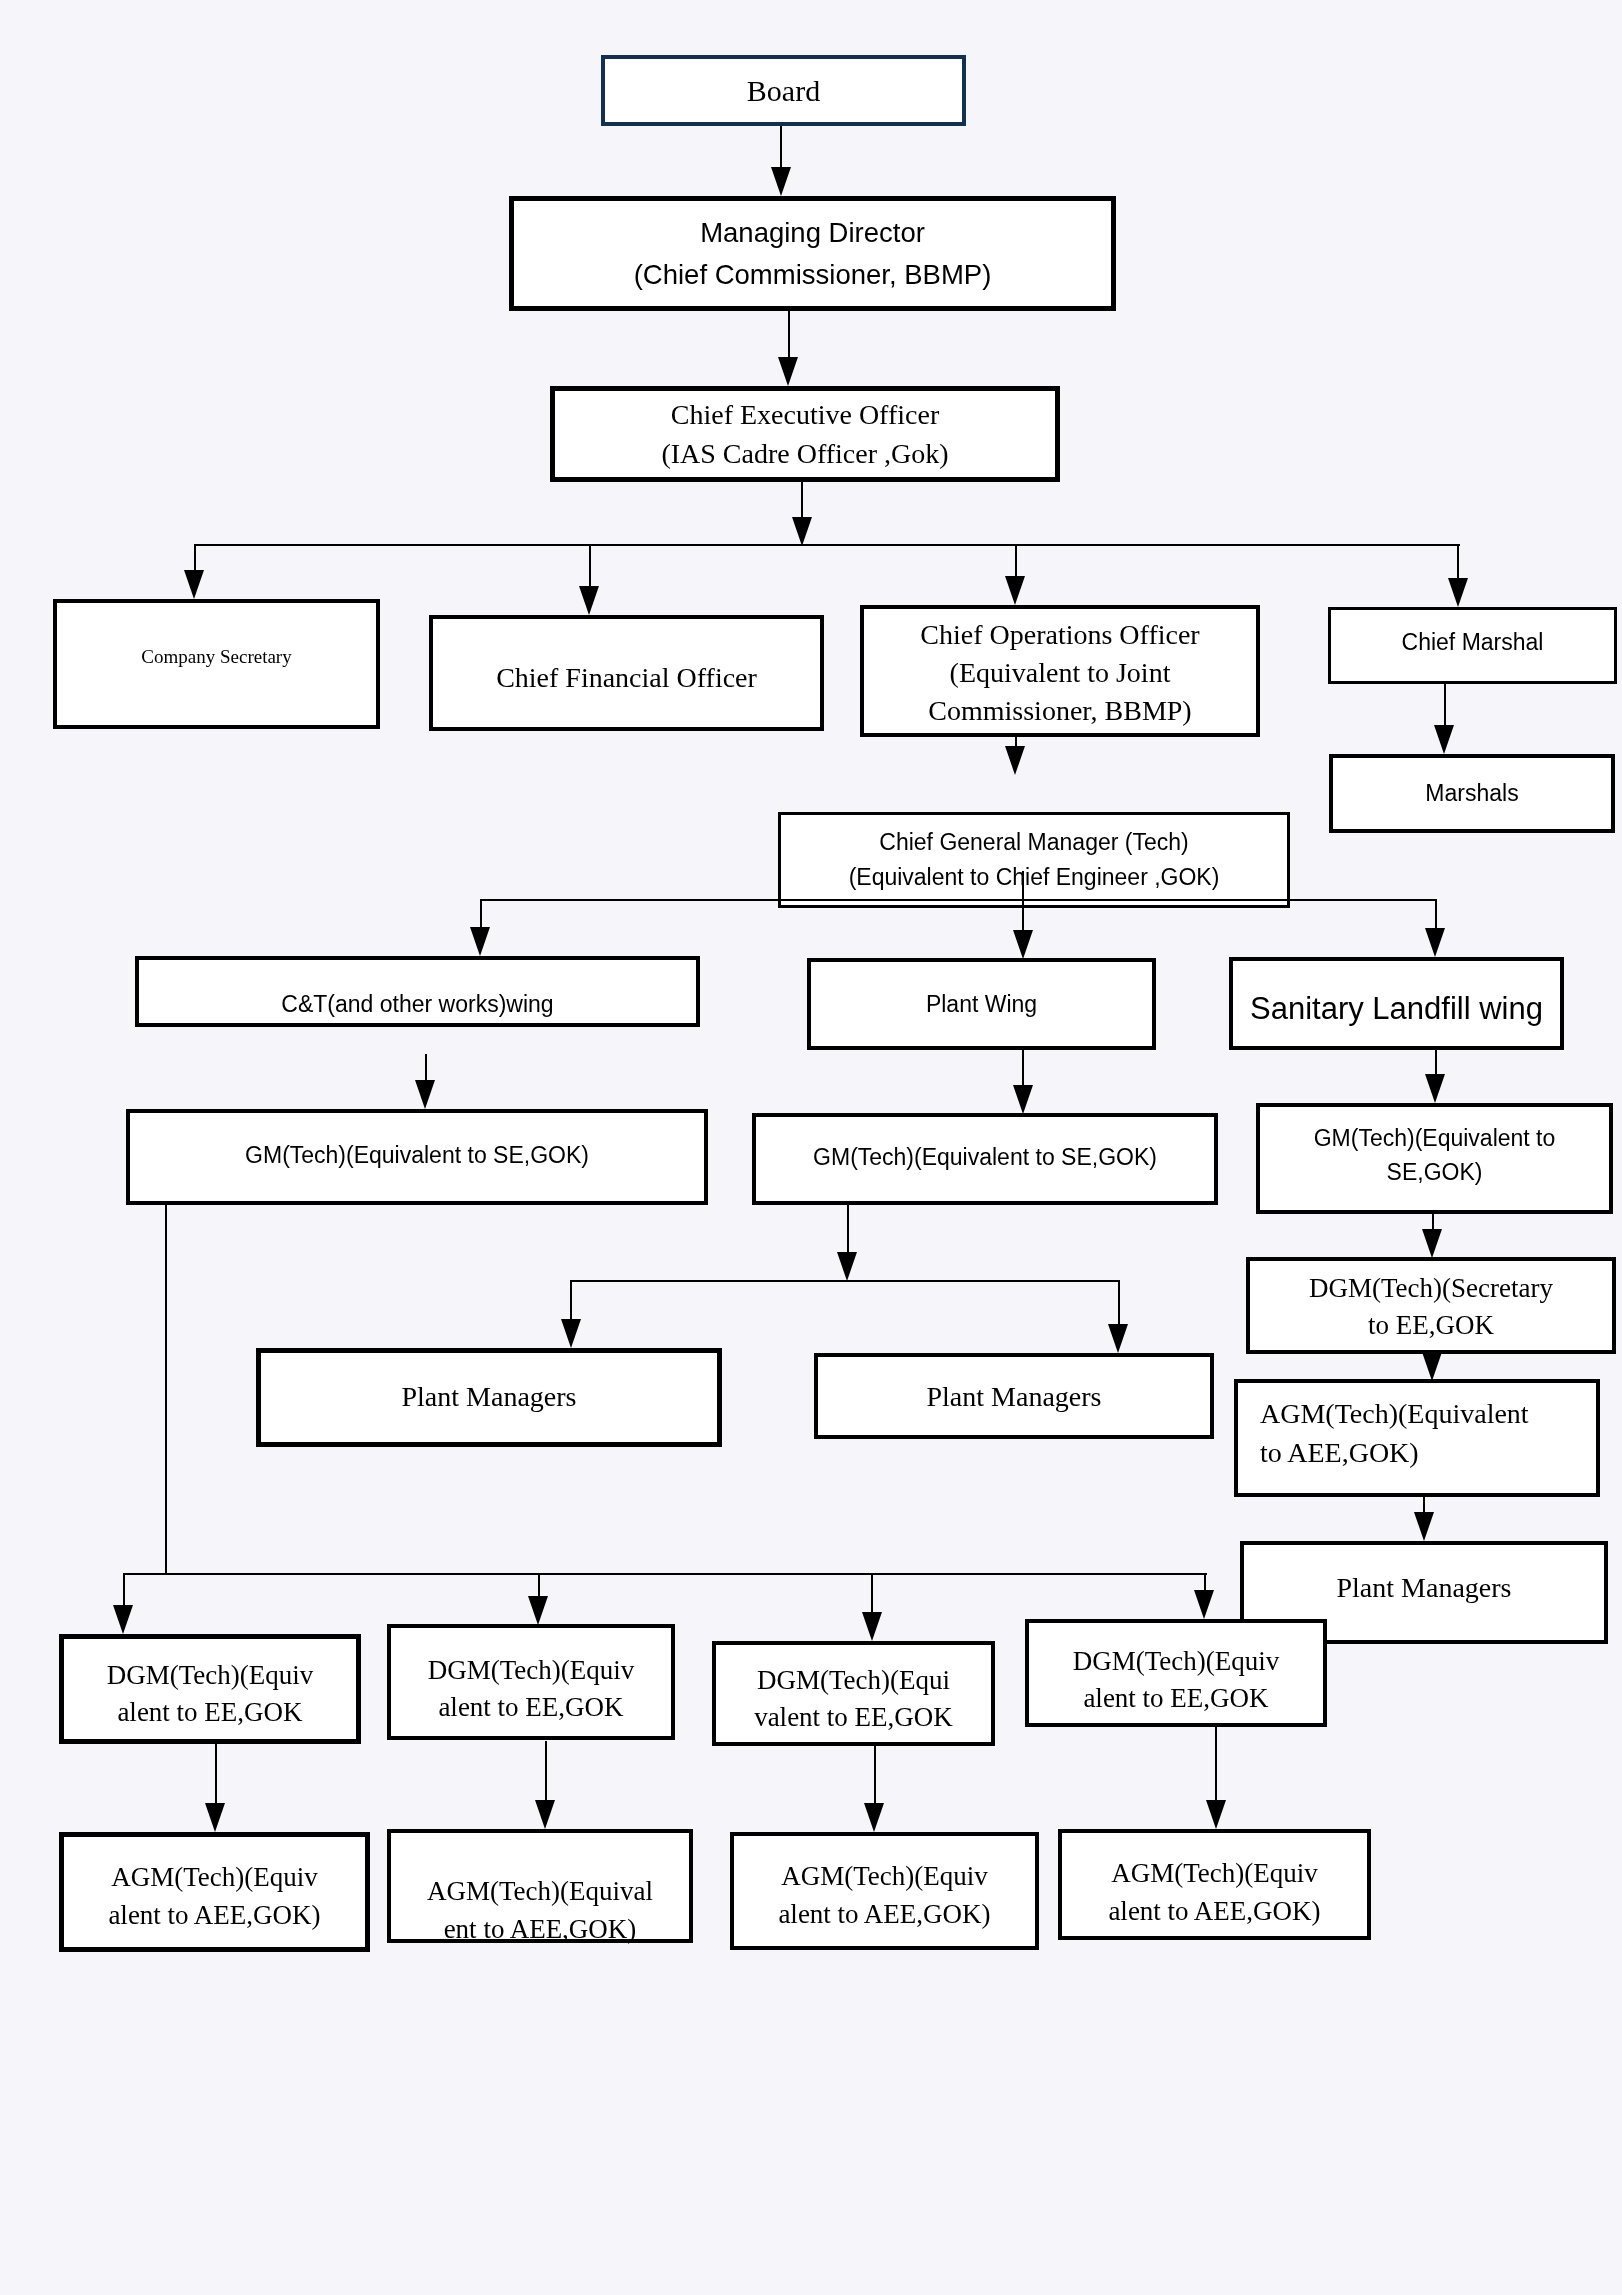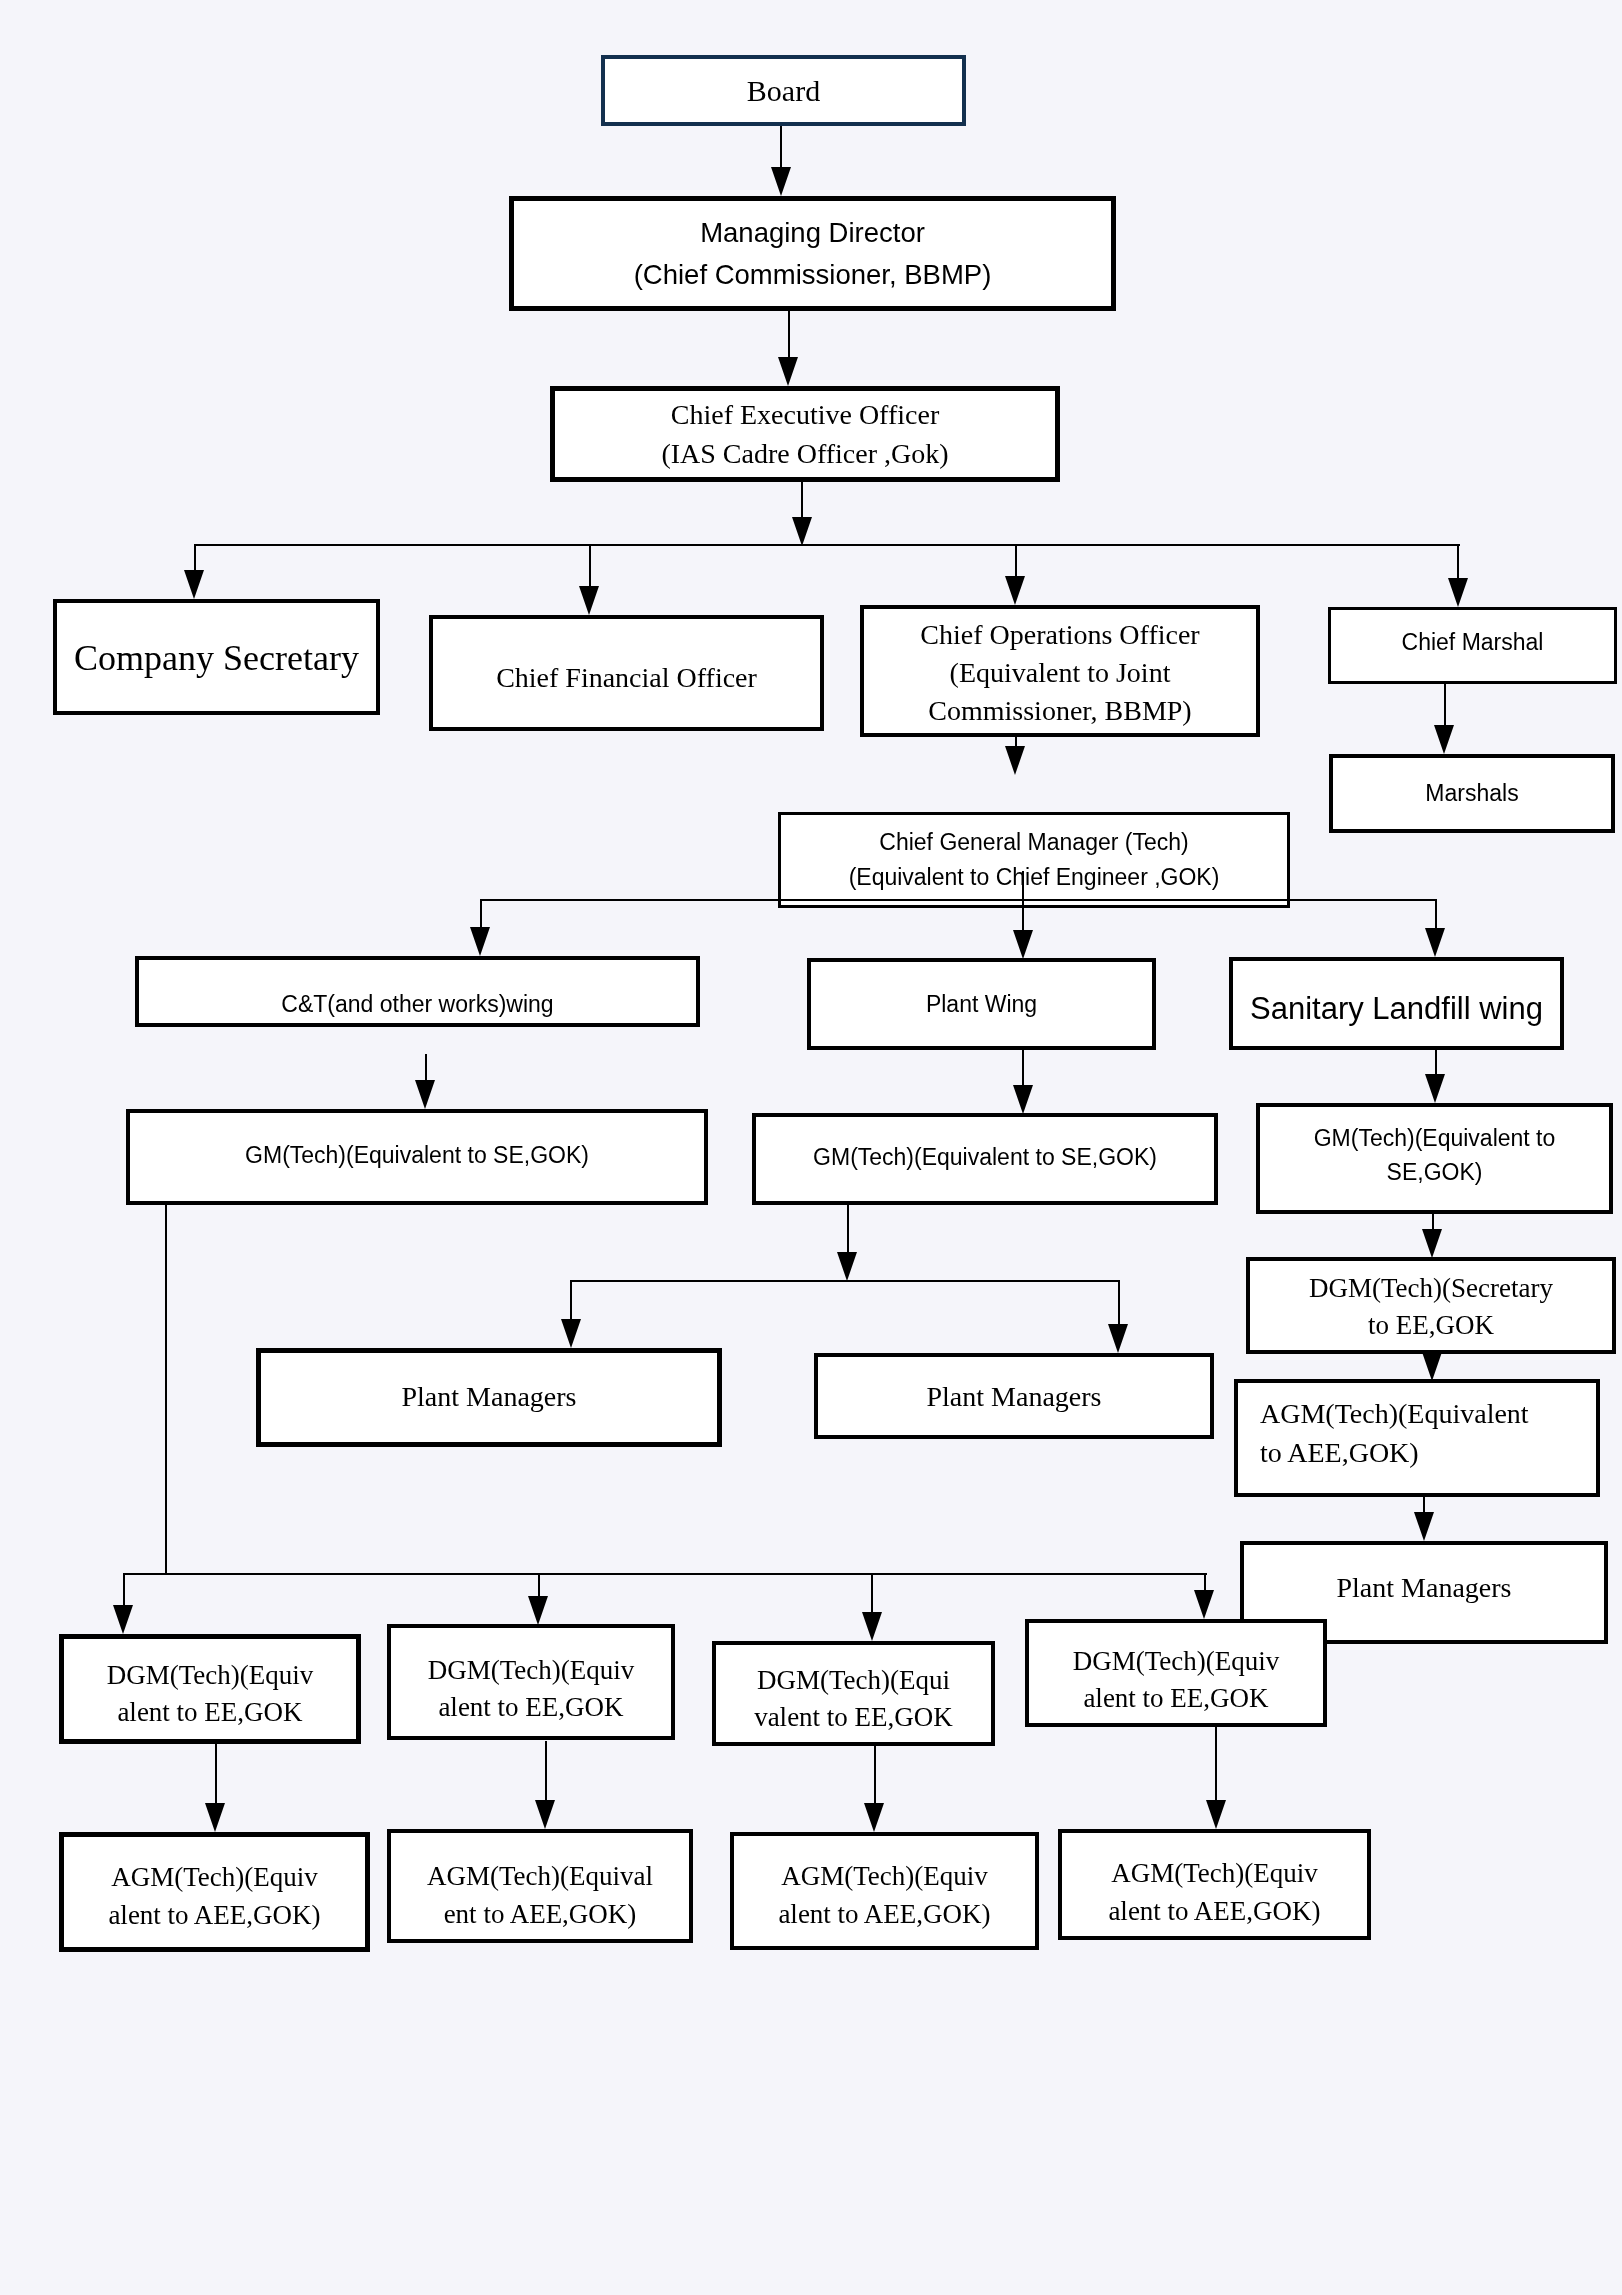--- a/index.html
+++ b/index.html
@@ -25,21 +25,21 @@
   .vl{position:absolute;width:2px;background:#000;}
   .hl{position:absolute;height:2px;background:#000;}
   .ar{position:absolute;width:0;height:0;
       border-left:10.5px solid transparent;
       border-right:10.5px solid transparent;
       border-top:29px solid #000;}
   
   .n-board{left:601px;top:55px;width:365px;height:71px;border:4.6px solid #13304E;justify-content:center;font-size:30px;}
   .n-md{left:509px;top:196px;width:607px;height:115px;border-width:5.2px;justify-content:center;font-size:27.5px;line-height:42px;}
   .n-ceo{left:550px;top:386px;width:510px;height:96px;border-width:5.2px;justify-content:center;font-size:28px;line-height:39px;}
-  .n-cs{left:53px;top:599px;width:327px;height:116px;font-size:36px;padding-top:33px;}
+  .n-cs{left:53px;top:599px;width:327px;height:130px;font-size:19px;padding-top:42px;}
   .n-cfo{left:429px;top:615px;width:395px;height:116px;font-size:28px;padding-top:41px;}
   .n-coo{left:860px;top:605px;width:400px;height:132px;font-size:28px;line-height:38px;padding-top:6.5px;overflow:hidden;}
   .n-cm{left:1328px;top:607px;width:289px;height:77px;border-width:3.9px;font-size:23px;padding-top:18.3px;}
   .n-marshals{left:1329px;top:754px;width:286px;height:79px;font-size:23px;padding-top:21px;}
   .n-cgm{left:778px;top:812px;width:512px;height:96px;border-width:3.9px;justify-content:center;font-size:23px;line-height:35px;}
   .n-ctwing{left:135px;top:956px;width:565px;height:71px;font-size:23px;padding-top:30px;}
   .n-plantwing{left:807px;top:958px;width:349px;height:92px;font-size:23px;padding-top:27.5px;align-items:center;}
   .n-sanwing{left:1229px;top:957px;width:335px;height:93px;font-size:31px;padding-top:29px;}
   .n-gmct{left:126px;top:1109px;width:582px;height:96px;font-size:23px;padding-top:27.5px;}
   .n-gmplant{left:752px;top:1113px;width:466px;height:92px;font-size:23px;padding-top:26px;}
@@ -47,21 +47,21 @@
   .n-dgmsan{left:1246px;top:1257px;width:370px;height:97px;font-size:27px;line-height:37px;padding-top:9.2px;}
   .n-agmsan{left:1234px;top:1379px;width:366px;height:118px;font-size:28px;line-height:39px;padding-top:10.5px;align-items:flex-start;text-align:left;padding-left:22px;box-sizing:border-box;}
   .n-pmsan{left:1240px;top:1541px;width:368px;height:103px;font-size:28px;padding-top:25px;}
   .n-pmleft{left:256px;top:1348px;width:466px;height:99px;border-width:5.2px;font-size:28px;padding-top:26px;}
   .n-pmmid{left:814px;top:1353px;width:400px;height:86px;font-size:28px;padding-top:22px;}
   .n-dgm1{left:59px;top:1634px;width:302px;height:110px;border-width:5.2px;font-size:27px;line-height:37px;padding-top:18.3px;}
   .n-dgm2{left:387px;top:1624px;width:288px;height:116px;font-size:27px;line-height:37px;padding-top:23.6px;}
   .n-dgm3{left:712px;top:1641px;width:283px;height:105px;font-size:27px;line-height:37px;padding-top:17px;}
   .n-dgm4{left:1025px;top:1619px;width:302px;height:108px;font-size:27px;line-height:37px;padding-top:19.6px;}
   .n-agm1{left:59px;top:1832px;width:311px;height:120px;border-width:5.2px;font-size:27px;line-height:38px;padding-top:21px;}
-  .n-agm2{left:387px;top:1829px;width:306px;height:114px;font-size:27px;line-height:38px;padding-top:24px;}
+  .n-agm2{left:387px;top:1829px;width:306px;height:114px;font-size:27px;line-height:38px;padding-top:39px;}
   .n-agm3{left:730px;top:1832px;width:309px;height:118px;font-size:27px;line-height:38px;padding-top:21px;}
   .n-agm4{left:1058px;top:1829px;width:313px;height:111px;font-size:27px;line-height:38px;padding-top:21px;}
 </style>
 </head>
 <body>
 
 <div class="canvas">
 
   <div class="node serif n-board">
     <span class="ln">Board</span>

